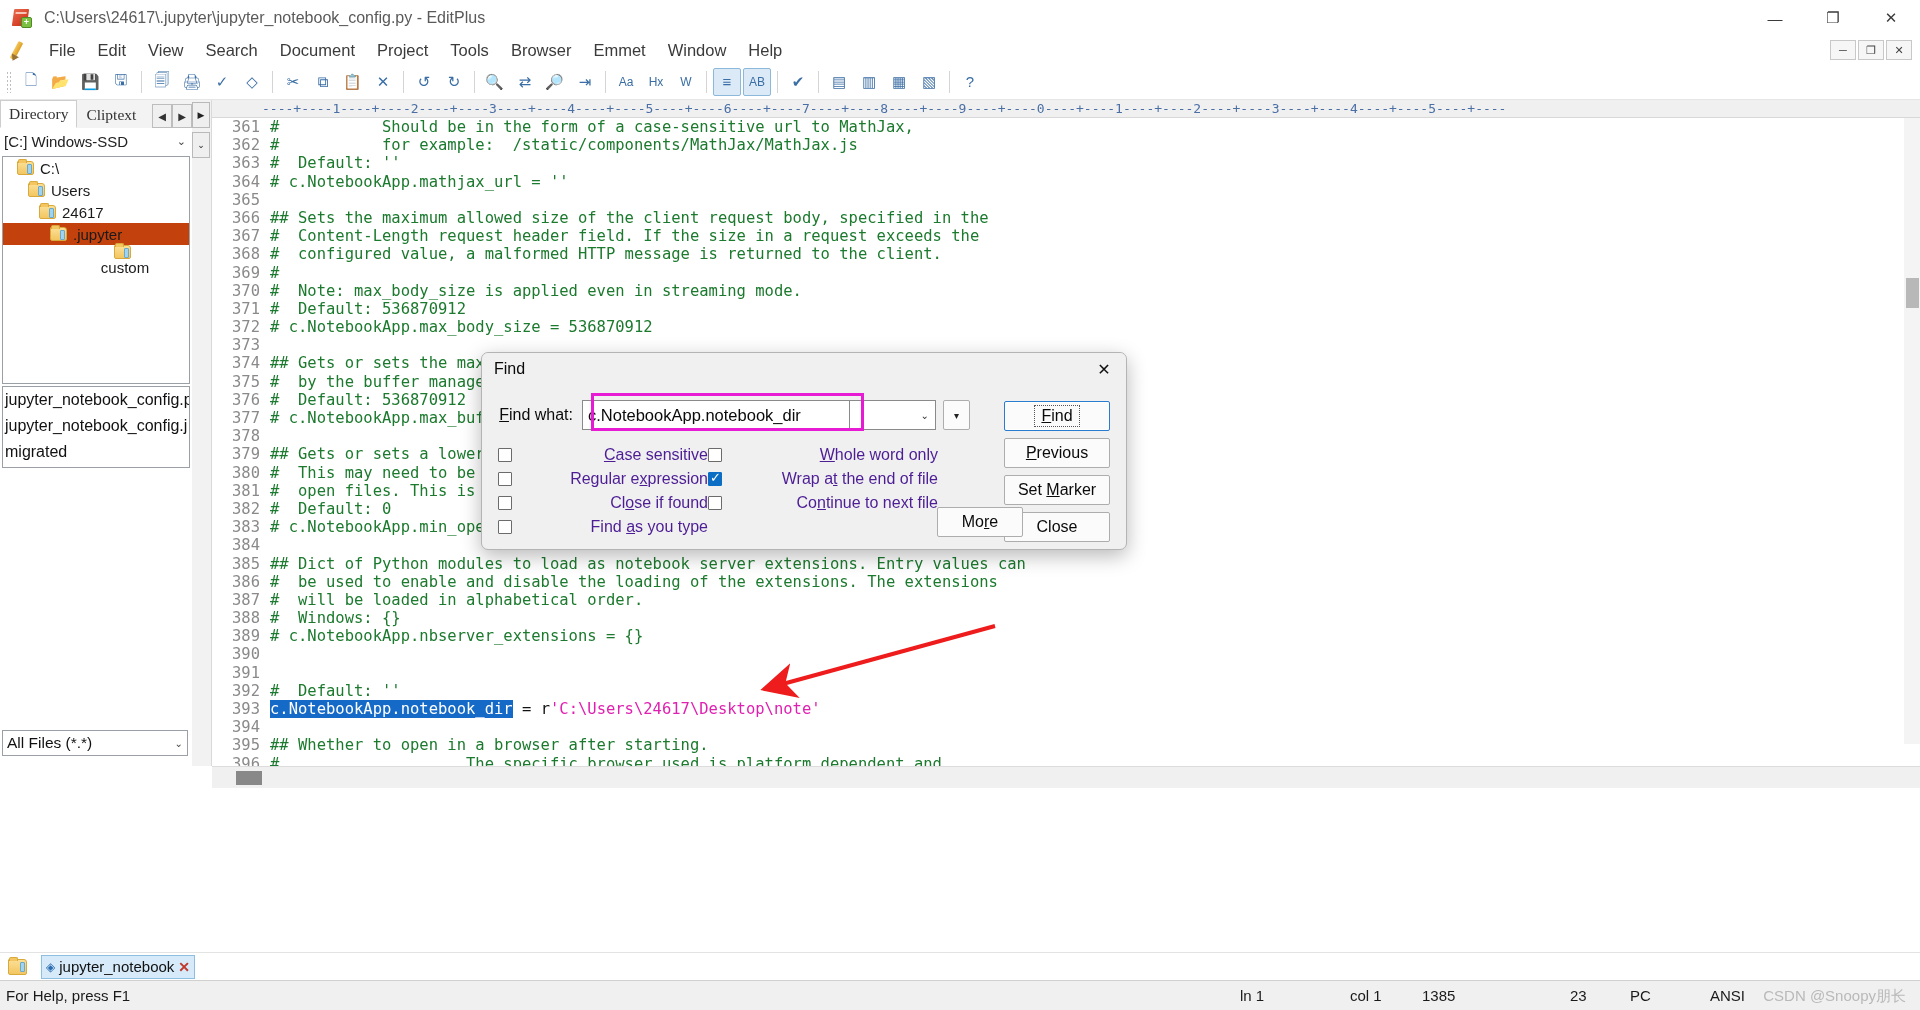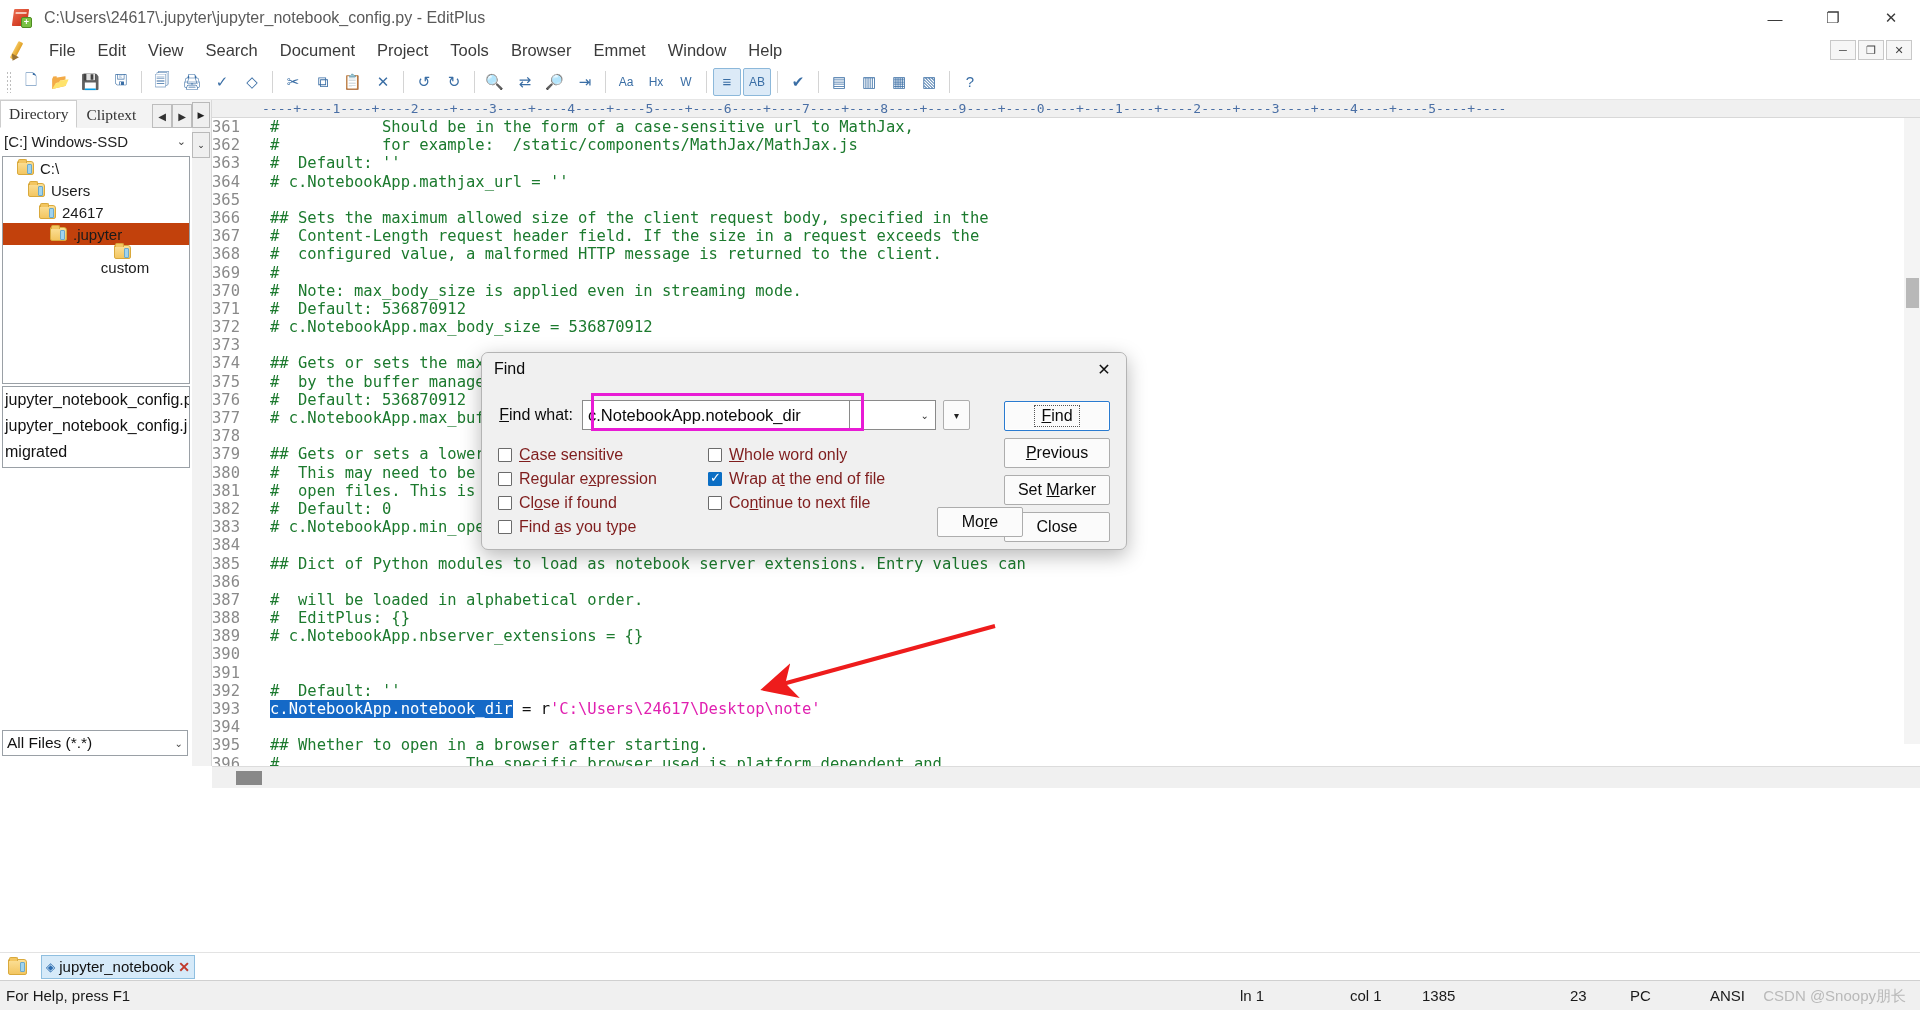--- a/index.html
+++ b/index.html
@@ -161,21 +161,21 @@
   }
   .codearea {
     position:absolute; top:18px; left:0; right:0; bottom:22px; overflow:hidden; background:#fff;
   }
   .code-rows { position:absolute; left:0; top:0; right:0; }
   .crow {
     height:18.2px; display:flex; align-items:center; white-space:pre;
     font-family:"DejaVu Sans Mono", monospace; font-size:15.5px; line-height:18.2px;
   }
   .lnum {
-    width:58px; padding-right:10px; color:#8a8a8a; flex:none;
+    width:58px; text-align:right; padding-right:10px; color:#8a8a8a; flex:none;
     font-family:"DejaVu Sans Mono", monospace; font-size:15.5px;
   }
   .ctext { color:#1c7a2e; }
   .sel-tok { background:#1569c7; color:#ffffff; }
   .plain-tok { color:#111111; }
   .str-tok { color:#e020b0; }
   .hscroll {
     position:absolute; left:0; right:0; bottom:0; height:22px; background:#f0f0f0;
     border-top:1px solid #dcdcdc;
   }
@@ -221,21 +221,21 @@
     margin-left:7px; width:27px; height:30px; background:#fbfbfb; border:1px solid #adadad;
     display:flex; align-items:center; justify-content:center; font-size:10px; color:#222; border-radius:2px;
   }
   .magenta-box {
     position:absolute; left:109px; top:40px; width:273px; height:38px;
     border:3px solid #e81bd5; pointer-events:none;
   }
   .cb-grid { position:absolute; left:16px; top:90px; width:440px; }
   .cb-col { position:absolute; }
   .cb {
-    display:flex; align-items:center; height:24px; font-size:16px; color:#7f1d1d;
+    display:flex; align-items:center; height:24px; font-size:16px; color:#4c1d95;justify-content:space-between;
   }
   .box {
     width:14px; height:14px; border:1px solid #6b6b6b; background:#fff; margin-right:7px; flex:none;
     border-radius:1px;
   }
   .box.checked { background:#0b6ec4; border-color:#0b6ec4; position:relative; }
   .box.checked:after {
     content:"✓"; position:absolute; left:1px; top:-3px; color:#fff; font-size:13px; line-height:16px;
   }
   .u { text-decoration: underline; }
@@ -481,23 +481,23 @@
           <div class="crow"><span class="lnum">376</span><span><span class="ctext">#  Default: 536870912</span></span></div>
           <div class="crow"><span class="lnum">377</span><span><span class="ctext"># c.NotebookApp.max_buffer_size = 536870912</span></span></div>
           <div class="crow"><span class="lnum">378</span><span><span class="ctext"></span></span></div>
           <div class="crow"><span class="lnum">379</span><span><span class="ctext">## Gets or sets a lower bound on the open file handles process resource limit.</span></span></div>
           <div class="crow"><span class="lnum">380</span><span><span class="ctext">#  This may need to be increased if you run into an OSError: [Errno 24] Too many</span></span></div>
           <div class="crow"><span class="lnum">381</span><span><span class="ctext">#  open files. This is not applicable when running on Windows.</span></span></div>
           <div class="crow"><span class="lnum">382</span><span><span class="ctext">#  Default: 0</span></span></div>
           <div class="crow"><span class="lnum">383</span><span><span class="ctext"># c.NotebookApp.min_open_files_limit = 0</span></span></div>
           <div class="crow"><span class="lnum">384</span><span><span class="ctext"></span></span></div>
           <div class="crow"><span class="lnum">385</span><span><span class="ctext">## Dict of Python modules to load as notebook server extensions. Entry values can</span></span></div>
-          <div class="crow"><span class="lnum">386</span></div>
+          <div class="crow"><span class="lnum">386</span><span><span class="ctext">#  be used to enable and disable the loading of the extensions. The extensions</span></span></div>
           <div class="crow"><span class="lnum">387</span><span><span class="ctext">#  will be loaded in alphabetical order.</span></span></div>
-          <div class="crow"><span class="lnum">388</span><span><span class="ctext">#  EditPlus: {}</span></span></div>
+          <div class="crow"><span class="lnum">388</span><span><span class="ctext">#  Windows: {}</span></span></div>
           <div class="crow"><span class="lnum">389</span><span><span class="ctext"># c.NotebookApp.nbserver_extensions = {}</span></span></div>
           <div class="crow"><span class="lnum">390</span><span><span class="ctext"></span></span></div>
           <div class="crow"><span class="lnum">391</span></div>
           <div class="crow"><span class="lnum">392</span><span><span class="ctext">#  Default: ''</span></span></div>
           <div class="crow"><span class="lnum">393</span><span><span class="sel-tok">c.NotebookApp.notebook_dir</span><span class="plain-tok"> = r</span><span class="str-tok">'C:\Users\24617\Desktop\note'</span></span></div>
           <div class="crow"><span class="lnum">394</span><span><span class="ctext"></span></span></div>
           <div class="crow"><span class="lnum">395</span><span><span class="ctext">## Whether to open in a browser after starting.</span></span></div>
           <div class="crow"><span class="lnum">396</span><span><span class="ctext">#                    The specific browser used is platform dependent and</span></span></div>
         </div>
       <div class="vscroll">

